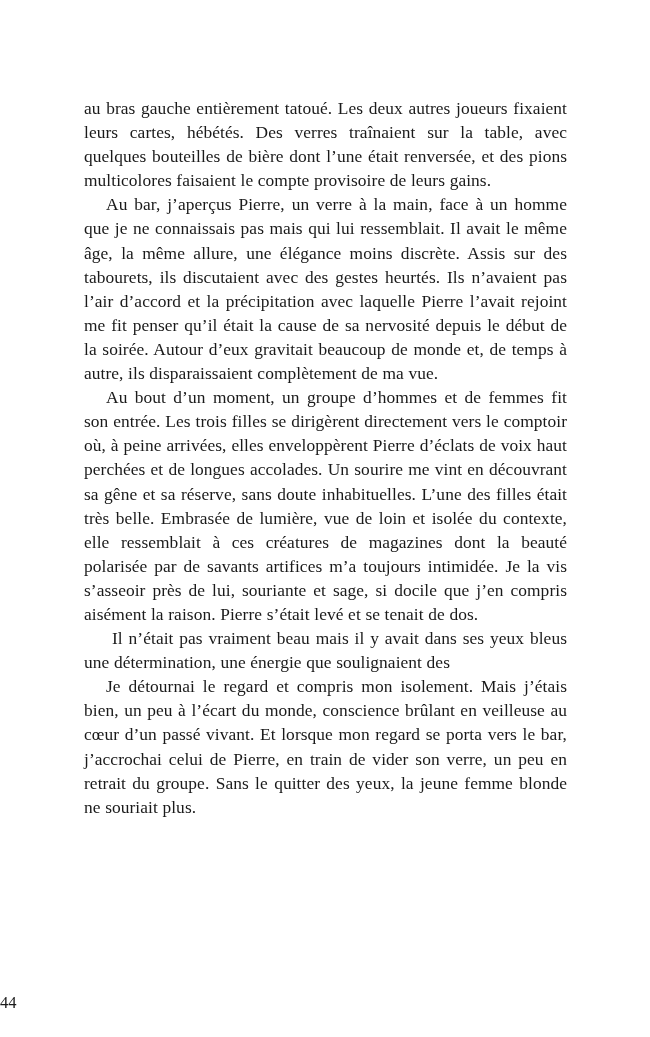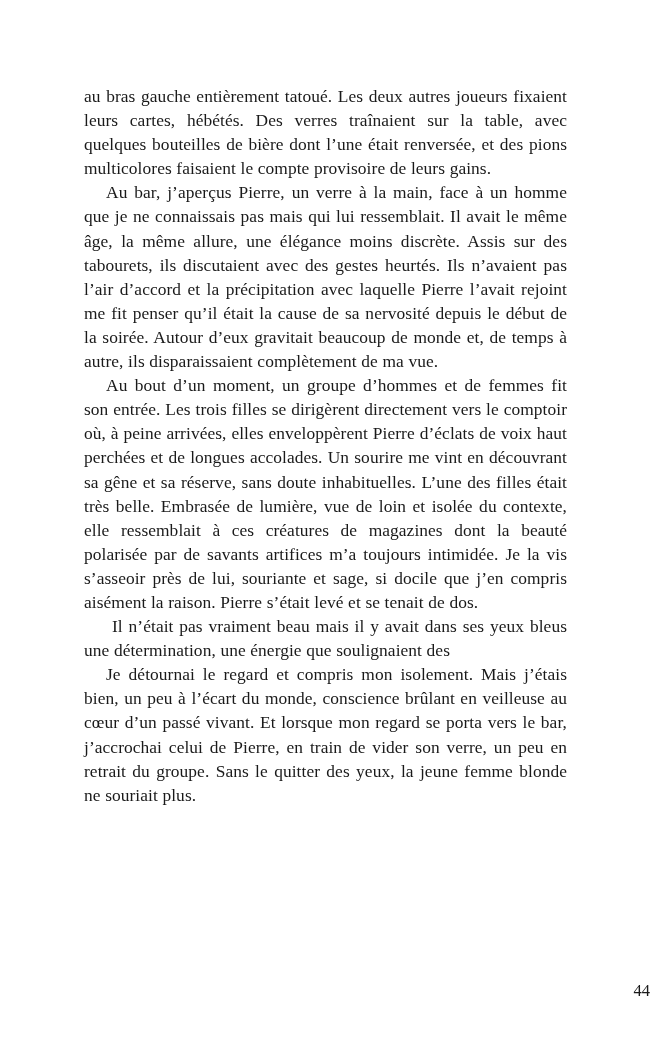--- a/index.html
+++ b/index.html
@@ -11,21 +11,21 @@
 
   body {
     font-family: "Liberation Serif", "DejaVu Serif", serif;
     color: #1a1a1a;
   }
 
   .page {
     position: relative;
     width: 650px;
     height: 1009px;
-    margin: 0 auto;
+    margin: 12px auto;
     background: #ffffff;
     overflow: hidden;
     box-sizing: border-box;
   }
 
   .text-block {
     position: absolute;
     left: 84px;
     top: 84px;
     width: 483px;
@@ -50,21 +50,21 @@
 
   .para.wide-indent {
     text-indent: 28px;
   }
 
   .page-number {
     position: absolute;
     left: 0;
     right: 0;
     top: 981px;
-    text-align: right;
+    text-align: left;
     font-size: 16.5px;
     line-height: 20px;
     color: #1a1a1a;
     font-family: "Liberation Serif", "DejaVu Serif", serif;
   }
 </style>
 </head>
 <body>
 
 <div class="page">

